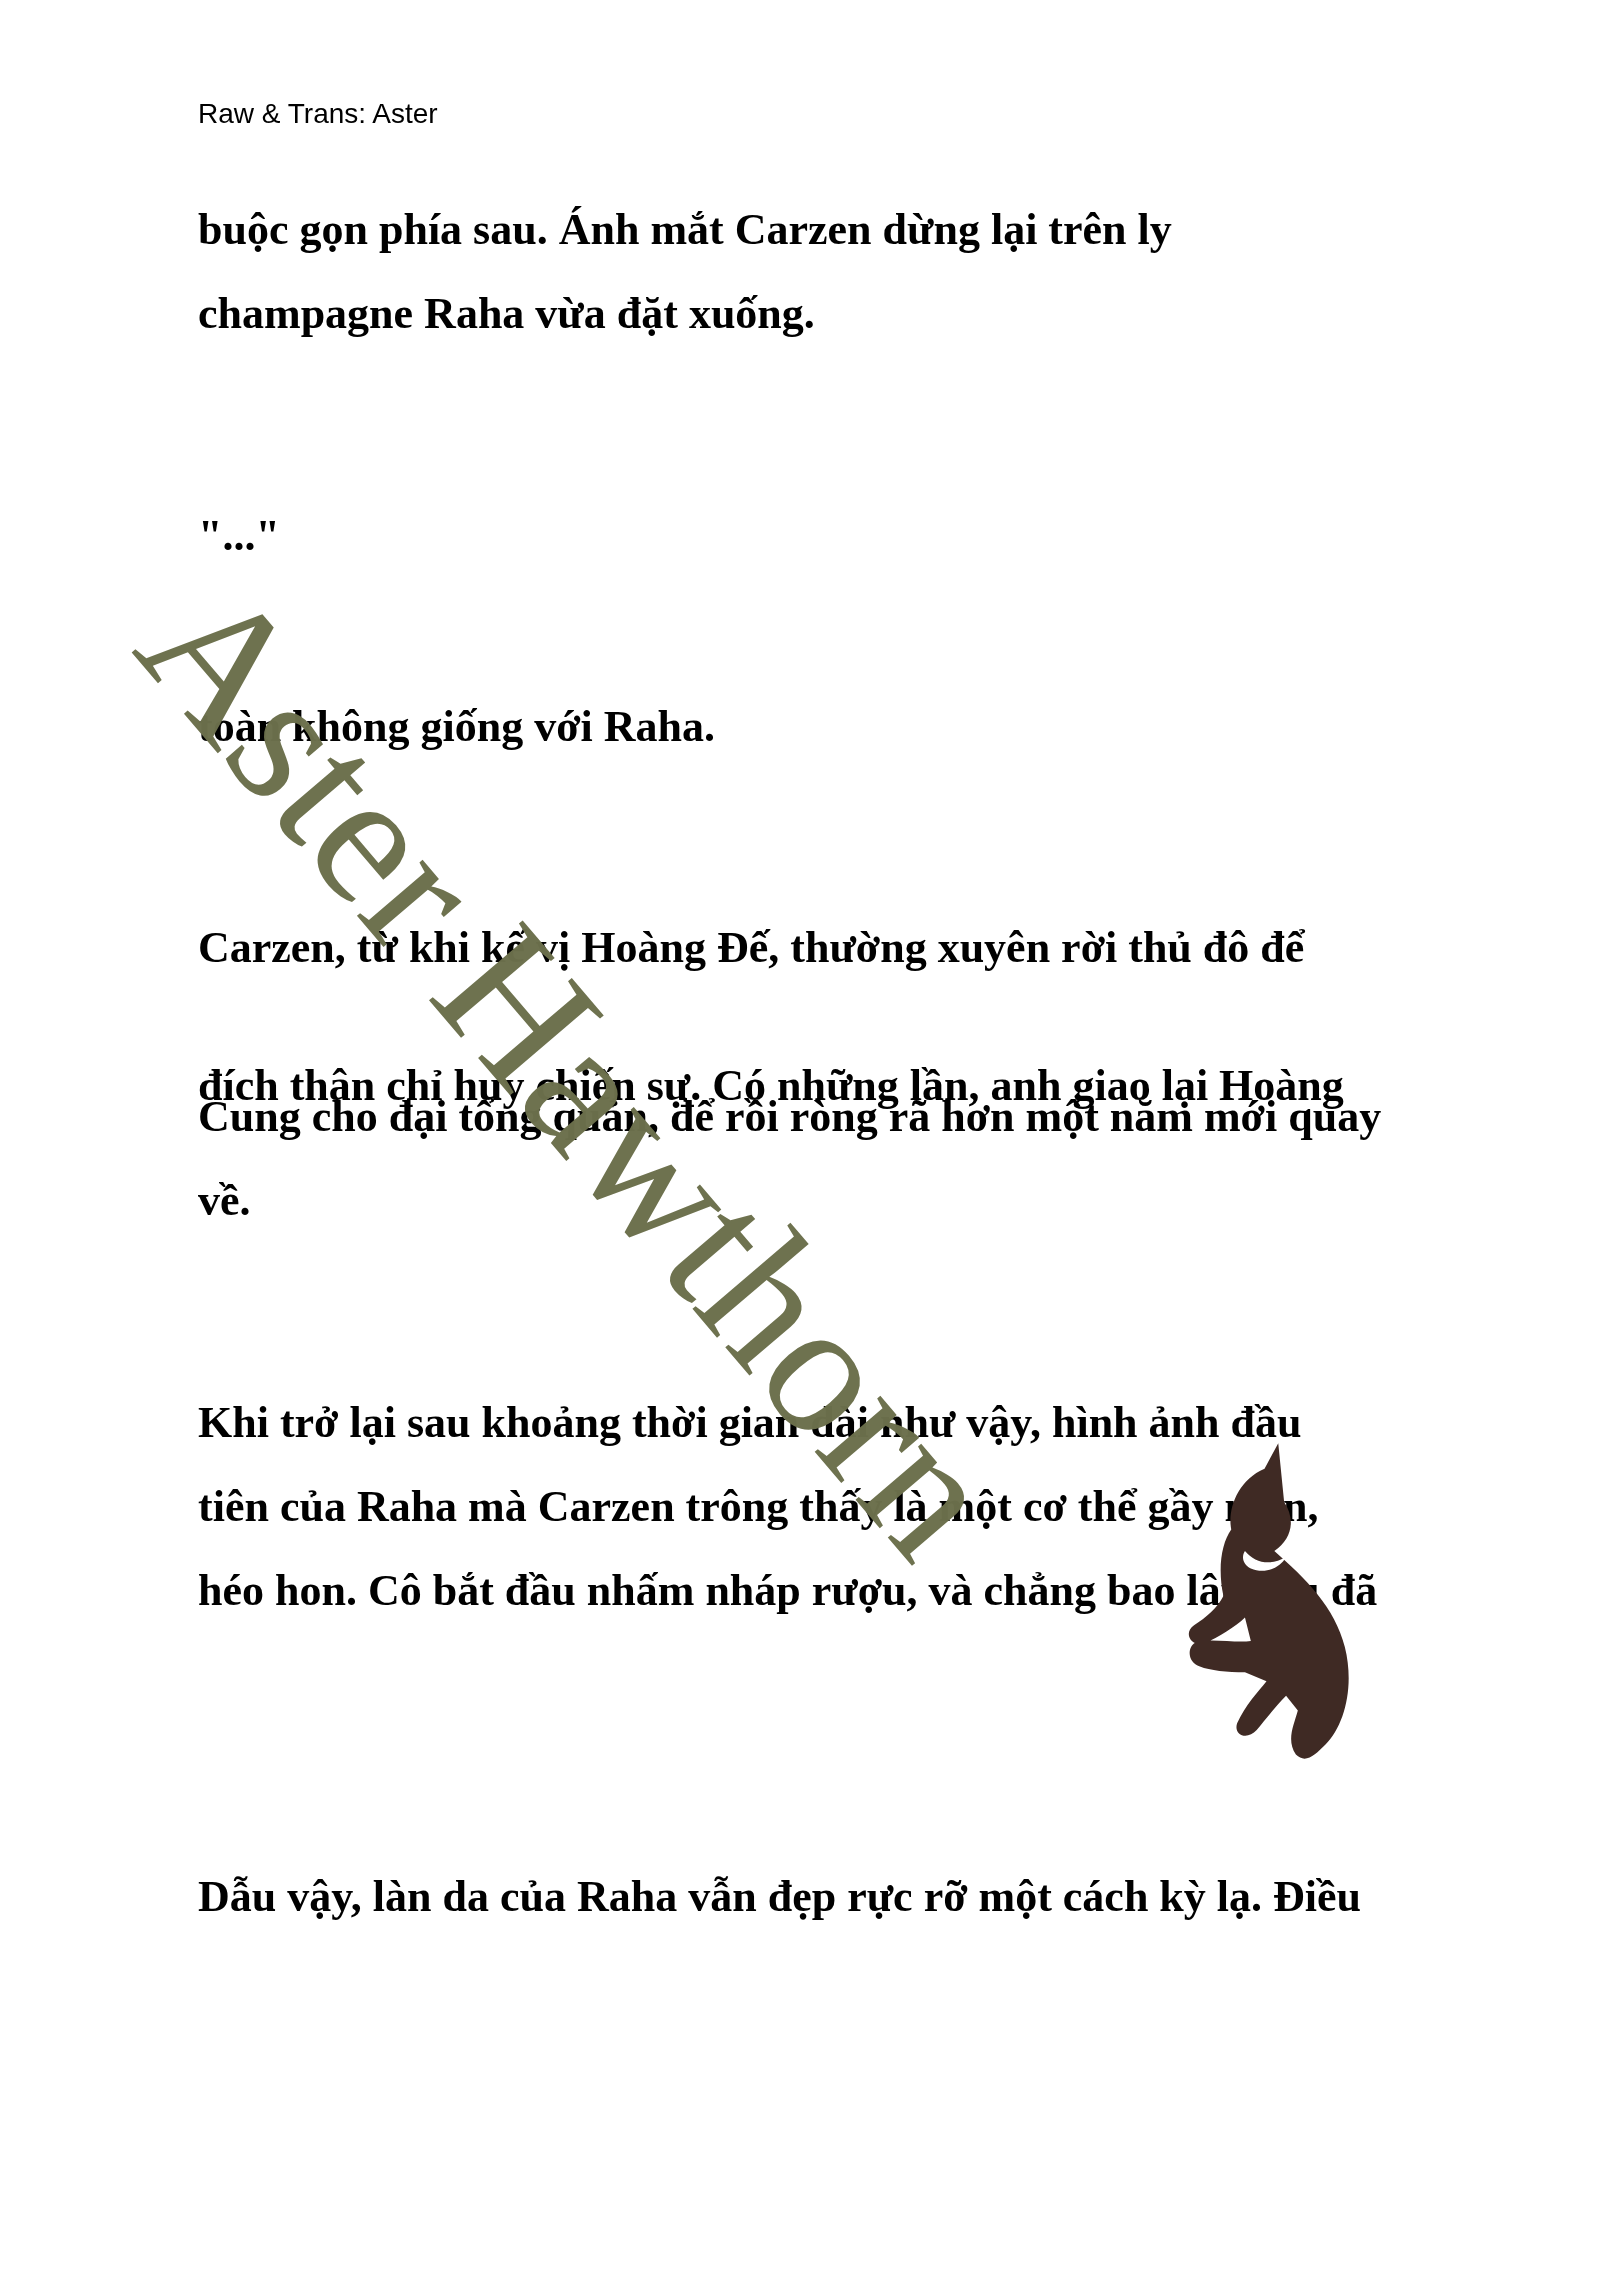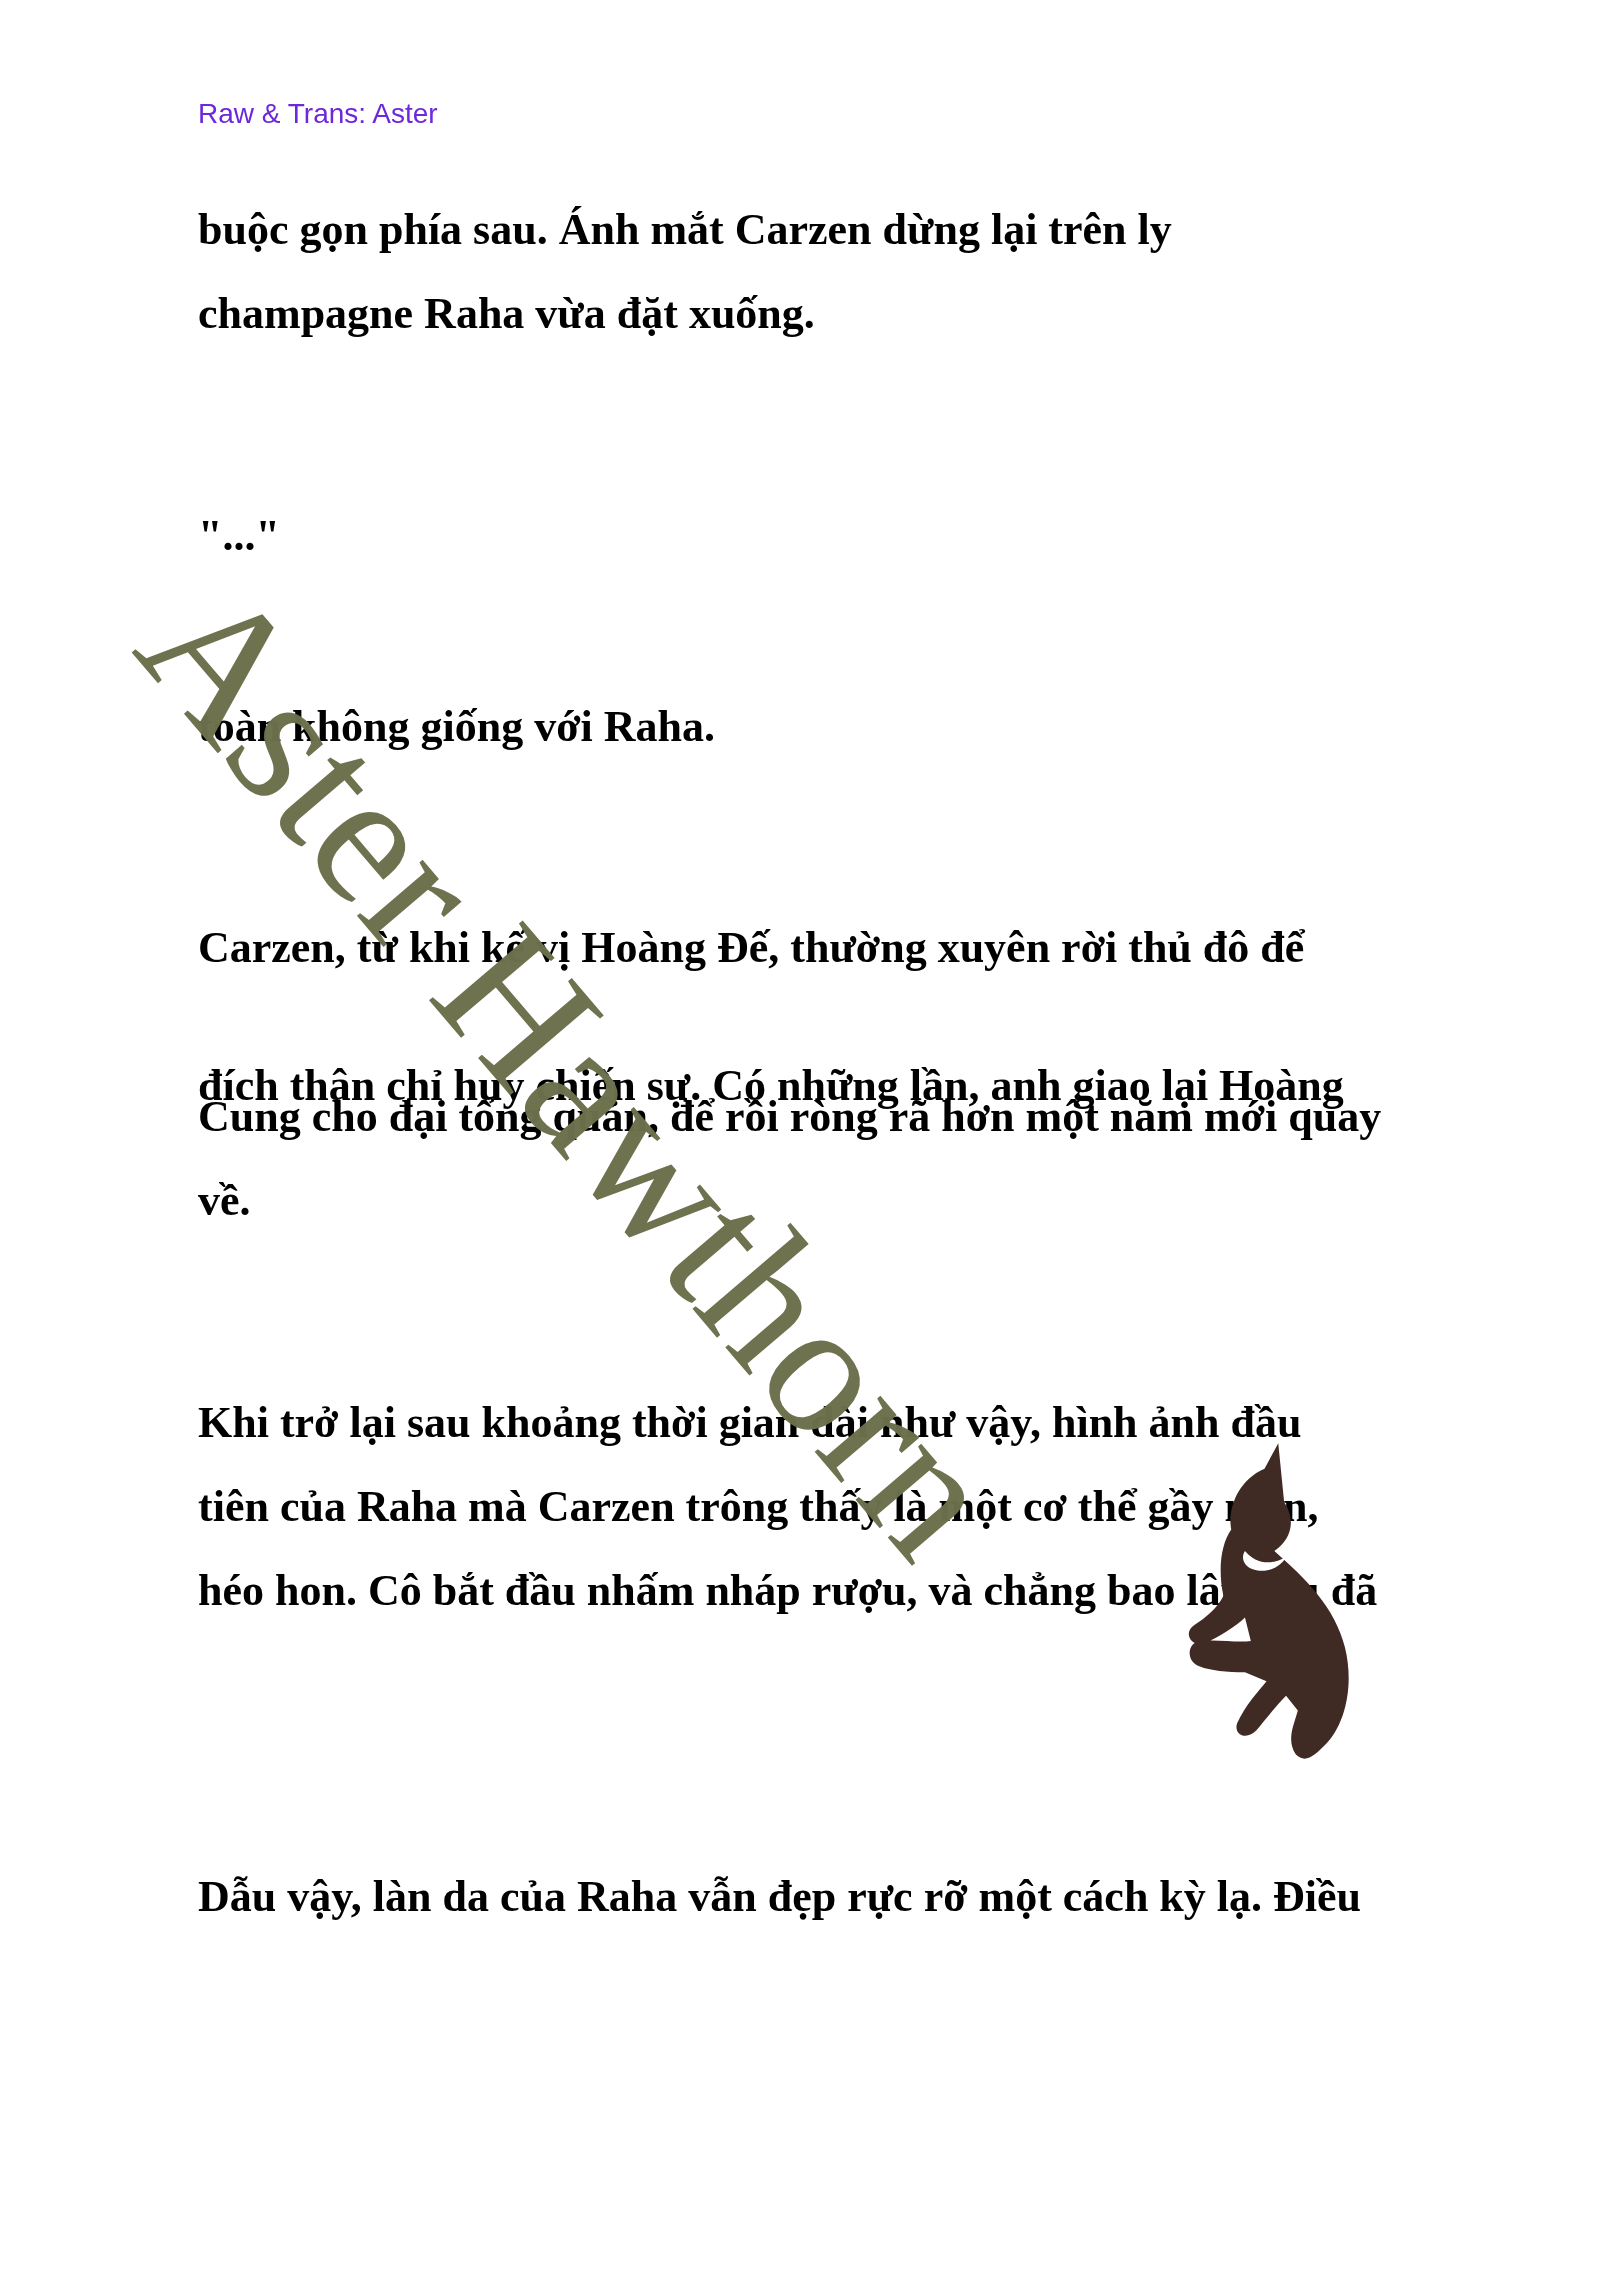--- a/index.html
+++ b/index.html
@@ -1,20 +1,20 @@
 <!DOCTYPE html>
 <html><head>
   <meta charset="utf-8">
   <style>
     html, body { margin: 0; padding: 0; background: #ffffff; }
     body { width: 1621px; height: 2293px; position: relative; overflow: hidden; }
     .page { position: absolute; inset: 0; }
     .header {
       position: absolute; left: 198px; top: 98px;
-      font-family: "Liberation Sans", sans-serif; font-size: 28px; color: #6d28d9;
+      font-family: "Liberation Sans", sans-serif; font-size: 28px; color: #000000;
     }
     .line {
       position: absolute; left: 198px;
       font-family: "Liberation Serif", serif; font-size: 44px; color: #000;
       white-space: nowrap; line-height: 1; font-weight: bold;
     }
     .watermark {
       position: absolute; left: 211px; top: 1019px;
       font-family: "Liberation Serif", serif; font-size: 188px; color: #6c704c;
       white-space: nowrap; transform-origin: 0 0; transform: rotate(49.5deg);

